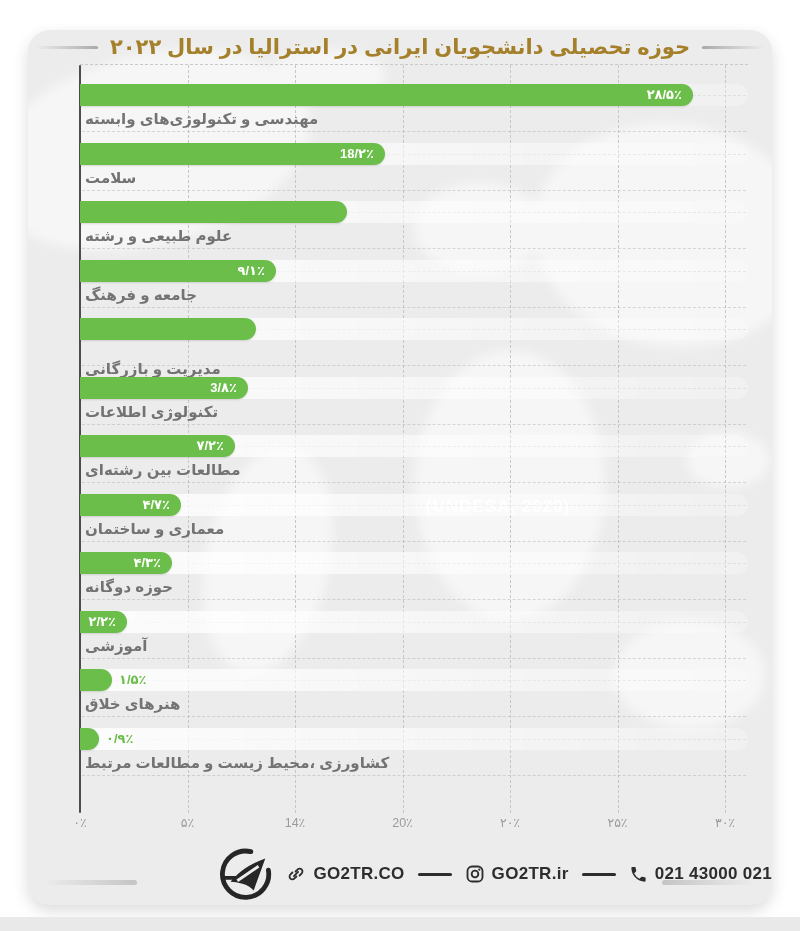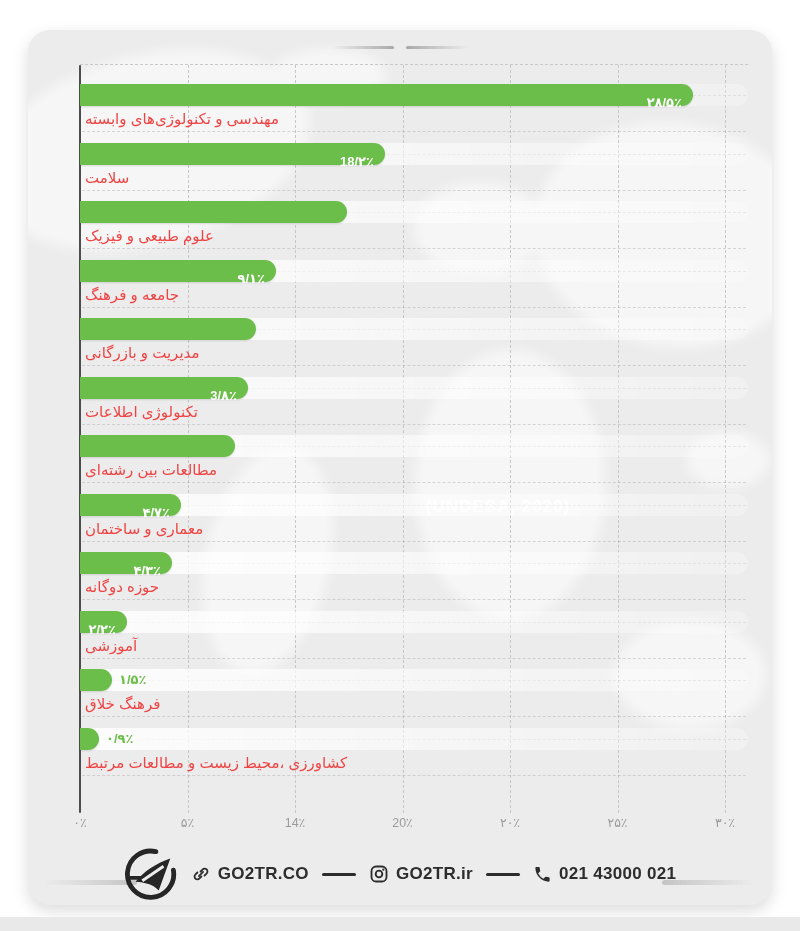--- a/index.html
+++ b/index.html
@@ -44,42 +44,42 @@
   .bar-track{
     position:absolute;left:80px;width:668px;height:22px;border-radius:0 11px 11px 0;
     background:linear-gradient(to right,rgba(255,255,255,0.85),rgba(255,255,255,0.25));
   }
   .bar{
     position:absolute;left:80px;height:22px;border-radius:0 11px 11px 0;
     box-shadow:0 1px 2px rgba(0,0,0,0.12);
   }
   .bar-value-in{
     position:absolute;left:80px;height:22px;line-height:22px;text-align:right;
-    color:#ffffff;font-size:13px;font-weight:bold;direction:rtl;margin-top:8px;
+    color:#ffffff;font-size:13px;font-weight:bold;direction:rtl;
   }
   .bar-value-out{
     position:absolute;height:22px;line-height:22px;
     font-size:13px;font-weight:bold;direction:rtl;white-space:nowrap;
   }
   .cat-label{
-    position:absolute;left:85px;font-size:15px;color:#ef4444;direction:rtl;white-space:nowrap;
+    position:absolute;left:85px;font-size:15px;color:#737373;direction:rtl;white-space:nowrap;font-weight:bold;
   }
   .row-sep{
     position:absolute;left:82px;width:664px;height:0;border-top:1px dashed rgba(160,160,160,0.38);
   }
   .mid-sep{
     position:absolute;left:82px;width:664px;height:0;border-top:1px dashed rgba(160,160,160,0.30);
   }
   .watermark{
     position:absolute;left:398px;top:497px;width:200px;text-align:center;z-index:1;
     color:rgba(255,255,255,0.95);font-size:17px;font-weight:bold;letter-spacing:1px;
   }
   .footer{
     position:absolute;left:28px;top:843px;width:744px;height:62px;z-index:3;
-    display:flex;align-items:center;justify-content:center;gap:13px;
+    display:flex;align-items:center;justify-content:flex-end;gap:13px;
   }
   .footer-item{display:flex;align-items:center;gap:7px;}
   .footer-label{font-size:17px;font-weight:bold;color:#2d2d2d;letter-spacing:0.3px;}
   .footer-sep{width:34px;height:3px;background:#2d2d2d;border-radius:2px;}
   .edge-line{position:absolute;height:5px;border-radius:3px;z-index:3;}
   .edge-line.l{left:45px;top:880px;width:92px;background:linear-gradient(to left,#c4c4c4,rgba(196,196,196,0));}
   .edge-line.r{left:662px;top:880px;width:92px;background:linear-gradient(to right,#c4c4c4,rgba(196,196,196,0));}
   .bottom-strip{position:absolute;left:0;top:917px;width:800px;height:14px;background:#e9e9e9;}
   .logo{flex:0 0 auto;}
 </style>
@@ -103,20 +103,21 @@
         <ellipse cx="482" cy="455" rx="95" ry="135"></ellipse>
         <ellipse cx="645" cy="205" rx="140" ry="112" transform="rotate(8 645 205)"></ellipse>
         <ellipse cx="700" cy="430" rx="42" ry="28"></ellipse>
         <ellipse cx="662" cy="645" rx="76" ry="54"></ellipse>
       </g>
     </svg>
   </div>
 
   <div class="title-row">
     <span class="title-dash left"></span>
+    <span class="chart-title">حوزه تحصیلی دانشجویان ایرانی در استرالیا در سال ۲۰۲۲</span>
     <span class="title-dash right"></span>
   </div>
 
   <div class="watermark">(UNDESA, 2020)</div>
 
   <div id="chart">
       <div class="hline-top"></div>
       <div class="tick-label" style="left: 80px;">۰٪</div>
       <div class="grid-v" style="left: 187.5px;"></div>
       <div class="tick-label" style="left: 187.5px;">۵٪</div>
@@ -139,42 +140,43 @@
       <div class="row-sep" style="top: 131px;"></div>
       <div class="mid-sep" style="top: 154px;"></div>
       <div class="bar-track" style="top: 143px;"></div>
       <div class="bar" style="top: 143px; width: 305px; background: rgb(108, 190, 74);"></div>
       <div class="bar-value-in" style="top: 143px; width: 294px;">18/۲٪</div>
       <div class="cat-label" style="top: 169px;">سلامت</div>
       <div class="row-sep" style="top: 190px;"></div>
       <div class="mid-sep" style="top: 212px;"></div>
       <div class="bar-track" style="top: 201px;"></div>
       <div class="bar" style="top: 201px; width: 267px; background: rgb(108, 190, 74);"></div>
-      <div class="cat-label" style="top: 227px;">علوم طبیعی و فیزیک</div>
+      <div class="cat-label" style="top: 227px;">علوم طبیعی و رشته</div>
       <div class="row-sep" style="top: 248px;"></div>
       <div class="mid-sep" style="top: 271px;"></div>
       <div class="bar-track" style="top: 260px;"></div>
       <div class="bar" style="top: 260px; width: 196px; background: rgb(108, 190, 74);"></div>
       <div class="bar-value-in" style="top: 260px; width: 185px;">۹/۱٪</div>
       <div class="cat-label" style="top: 286px;">جامعه و فرهنگ</div>
       <div class="row-sep" style="top: 307px;"></div>
       <div class="mid-sep" style="top: 329px;"></div>
       <div class="bar-track" style="top: 318px;"></div>
       <div class="bar" style="top: 318px; width: 176px; background: rgb(108, 190, 74);"></div>
-      <div class="cat-label" style="top: 344px;">مدیریت و بازرگانی</div>
+      <div class="cat-label" style="top: 360px;">مدیریت و بازرگانی</div>
       <div class="row-sep" style="top: 365px;"></div>
       <div class="mid-sep" style="top: 388px;"></div>
       <div class="bar-track" style="top: 377px;"></div>
       <div class="bar" style="top: 377px; width: 168px; background: rgb(108, 190, 74);"></div>
       <div class="bar-value-in" style="top: 377px; width: 157px;">3/۸٪</div>
       <div class="cat-label" style="top: 403px;">تکنولوژی اطلاعات</div>
       <div class="row-sep" style="top: 424px;"></div>
       <div class="mid-sep" style="top: 446px;"></div>
       <div class="bar-track" style="top: 435px;"></div>
       <div class="bar" style="top: 435px; width: 155px; background: rgb(108, 190, 74);"></div>
+      <div class="bar-value-in" style="top: 435px; width: 144px;">۷/۲٪</div>
       <div class="cat-label" style="top: 461px;">مطالعات بین رشته‌ای</div>
       <div class="row-sep" style="top: 482px;"></div>
       <div class="mid-sep" style="top: 505px;"></div>
       <div class="bar-track" style="top: 494px;"></div>
       <div class="bar" style="top: 494px; width: 101px; background: rgb(108, 190, 74);"></div>
       <div class="bar-value-in" style="top: 494px; width: 90px;">۴/۷٪</div>
       <div class="cat-label" style="top: 520px;">معماری و ساختمان</div>
       <div class="row-sep" style="top: 541px;"></div>
       <div class="mid-sep" style="top: 563px;"></div>
       <div class="bar-track" style="top: 552px;"></div>
@@ -185,21 +187,21 @@
       <div class="mid-sep" style="top: 622px;"></div>
       <div class="bar-track" style="top: 611px;"></div>
       <div class="bar" style="top: 611px; width: 47px; background: rgb(108, 190, 74);"></div>
       <div class="bar-value-in" style="top: 611px; width: 36px;">۲/۲٪</div>
       <div class="cat-label" style="top: 637px;">آموزشی</div>
       <div class="row-sep" style="top: 658px;"></div>
       <div class="mid-sep" style="top: 680px;"></div>
       <div class="bar-track" style="top: 669px;"></div>
       <div class="bar" style="top: 669px; width: 32px; background: rgb(108, 190, 74);"></div>
       <div class="bar-value-out" style="top: 669px; left: 119px; color: rgb(108, 190, 74); text-align: right;">۱/۵٪</div>
-      <div class="cat-label" style="top: 695px;">فرهنگ خلاق</div>
+      <div class="cat-label" style="top: 695px;">هنرهای خلاق</div>
       <div class="row-sep" style="top: 716px;"></div>
       <div class="mid-sep" style="top: 739px;"></div>
       <div class="bar-track" style="top: 728px;"></div>
       <div class="bar" style="top: 728px; width: 19px; background: rgb(108, 190, 74);"></div>
       <div class="bar-value-out" style="top: 728px; left: 106px; color: rgb(108, 190, 74);">۰/۹٪</div>
       <div class="cat-label" style="top: 754px;">کشاورزی ،محیط زیست و مطالعات مرتبط</div>
       <div class="row-sep" style="top: 775px;"></div>
     </div>
 
   <div class="edge-line l"></div>

